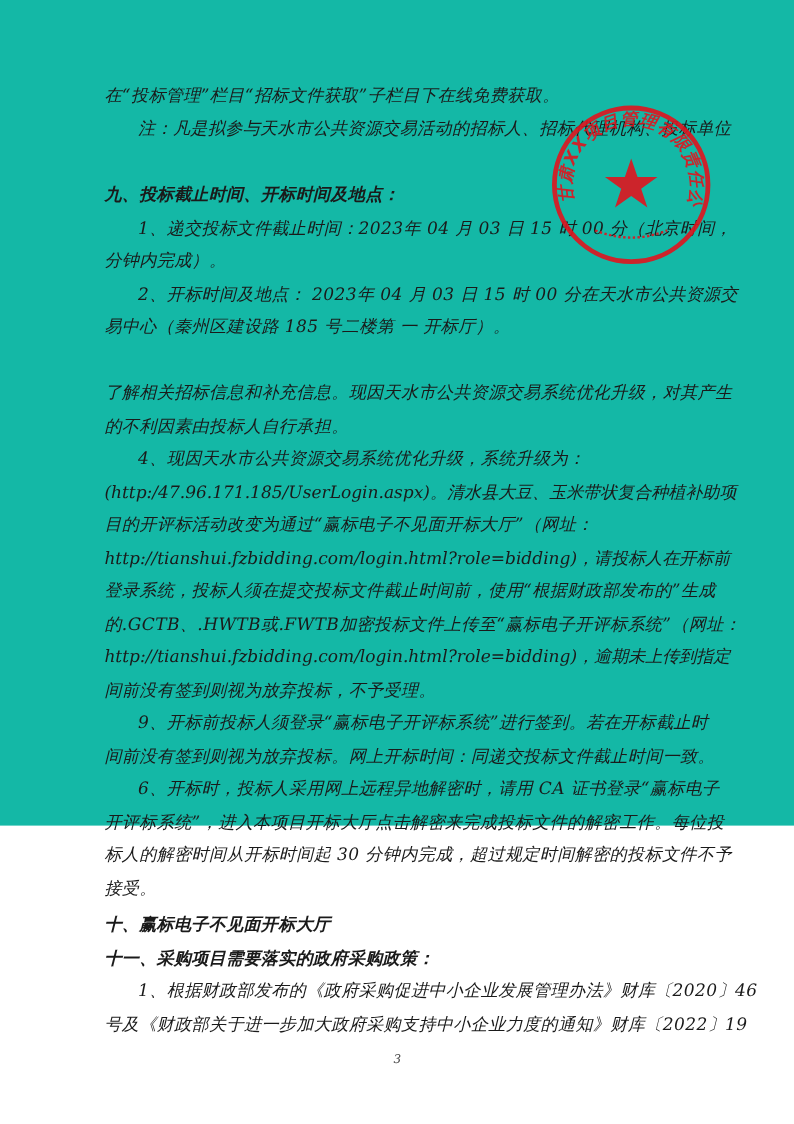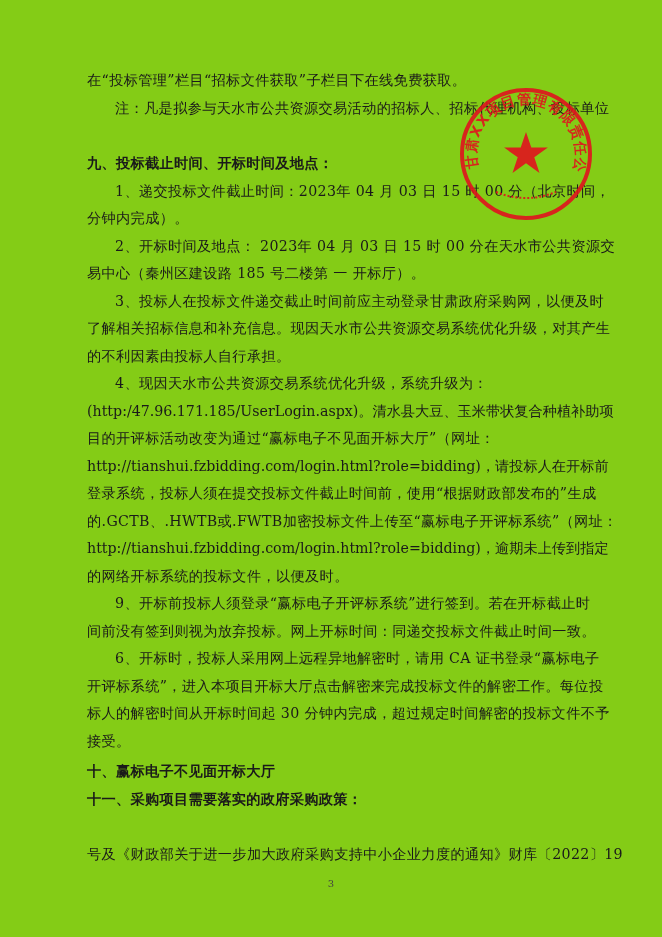--- a/index.html
+++ b/index.html
@@ -1,57 +1,57 @@
 <!DOCTYPE html>
 <html><head>
   <meta charset="utf-8">
   <style>
     html, body { margin: 0; padding: 0; background: #ffffff; }
     body { width: 662px; height: 937px; position: relative; overflow: hidden;
            font-family: "DejaVu Serif", "Liberation Serif", serif; color: #1a1a1a; }
-    .page { position: absolute; left: 0; top: 0; width: 662px; height: 937px; background: #84cc16; }
+    .page { position: absolute; left: 0; top: 0; width: 662px; height: 688px; background: #14b8a6; font-style: italic; }
     .line { position: absolute; left: 87px; width: 494px; font-size: 14.2px; line-height: 18px;
             white-space: nowrap; letter-spacing: 0.35px; }
     .indent { left: 115px; width: 466px; }
     .bold { font-family: "DejaVu Sans", "Liberation Sans", sans-serif; font-weight: bold; font-size: 14.2px; letter-spacing: 0.3px; }
     .page-number { position: absolute; top: 878px; left: 0; width: 662px; text-align: center;
                    font-size: 10px; color: #444; }
     .seal { position: absolute; left: 456px; top: 84px; width: 140px; height: 140px; opacity: 0.9; }
   </style>
 </head>
 <body>
 
 <div class="page">
 
   <div class="line" style="top:71px">在“投标管理”栏目“招标文件获取”子栏目下在线免费获取。</div>
   <div class="line indent" style="top:99px">注：凡是拟参与天水市公共资源交易活动的招标人、招标代理机构、投标单位</div>
   <div class="line bold" style="top:154px">九、投标截止时间、开标时间及地点：</div>
   <div class="line indent" style="top:182px">1、递交投标文件截止时间：2023年 04 月 03 日 15 时 00 分（北京时间，</div>
   <div class="line" style="top:209px">分钟内完成）。</div>
   <div class="line indent" style="top:237px">2、开标时间及地点： 2023年 04 月 03 日 15 时 00 分在天水市公共资源交</div>
   <div class="line" style="top:264px">易中心（秦州区建设路 185 号二楼第  一 开标厅）。</div>
-  <div class="line indent" style="top:292px">3、投标人在投标文件递交截止时间前应主动登录甘肃政府采购网，以便及时</div>
   <div class="line" style="top:319px">了解相关招标信息和补充信息。现因天水市公共资源交易系统优化升级，对其产生</div>
   <div class="line" style="top:347px">的不利因素由投标人自行承担。</div>
   <div class="line indent" style="top:374px">4、现因天水市公共资源交易系统优化升级，系统升级为：</div>
   <div class="line" style="top:402px; letter-spacing:0">(http:/47.96.171.185/UserLogin.aspx)。清水县大豆、玉米带状复合种植补助项</div>
   <div class="line" style="top:429px">目的开评标活动改变为通过“赢标电子不见面开标大厅”（网址：</div>
   <div class="line" style="top:457px; letter-spacing:0">http://tianshui.fzbidding.com/login.html?role=bidding)，请投标人在开标前</div>
   <div class="line" style="top:484px">登录系统，投标人须在提交投标文件截止时间前，使用“根据财政部发布的”生成</div>
   <div class="line" style="top:512px">的.GCTB、.HWTB或.FWTB加密投标文件上传至“赢标电子开评标系统”（网址：</div>
   <div class="line" style="top:539px; letter-spacing:0">http://tianshui.fzbidding.com/login.html?role=bidding)，逾期未上传到指定</div>
-  <div class="line" style="top:567px">的网络开标系统的投标文件，以便及时。</div>
+  <div class="line" style="top:567px">间前没有签到则视为放弃投标，不予受理。</div>
   <div class="line indent" style="top:594px">9、开标前投标人须登录“赢标电子开评标系统”进行签到。若在开标截止时</div>
   <div class="line" style="top:622px">间前没有签到则视为放弃投标。网上开标时间：同递交投标文件截止时间一致。</div>
   <div class="line indent" style="top:649px">6、开标时，投标人采用网上远程异地解密时，请用 CA 证书登录“赢标电子</div>
   <div class="line" style="top:677px">开评标系统”，进入本项目开标大厅点击解密来完成投标文件的解密工作。每位投</div>
   <div class="line" style="top:704px">标人的解密时间从开标时间起 30 分钟内完成，超过规定时间解密的投标文件不予</div>
   <div class="line" style="top:732px">接受。</div>
   <div class="line bold" style="top:762px">十、赢标电子不见面开标大厅</div>
   <div class="line bold" style="top:790px">十一、采购项目需要落实的政府采购政策：</div>
+  <div class="line indent" style="top:817px">1、根据财政部发布的《政府采购促进中小企业发展管理办法》财库〔2020〕46</div>
   <div class="line" style="top:845px">号及《财政部关于进一步加大政府采购支持中小企业力度的通知》财库〔2022〕19</div>
 
   <div class="page-number">3</div>
 
   <svg class="seal" viewBox="0 0 140 140">
     <defs>
       <path id="sealArc" d="M 22 84 A 50 50 0 1 1 118 84" fill="none"></path>
     </defs>
     <circle cx="70" cy="70" r="64" fill="none" stroke="#e0141e" stroke-width="4"></circle>
     <text font-size="14" fill="#e0141e" font-family="DejaVu Sans, sans-serif" font-weight="bold" letter-spacing="1">

